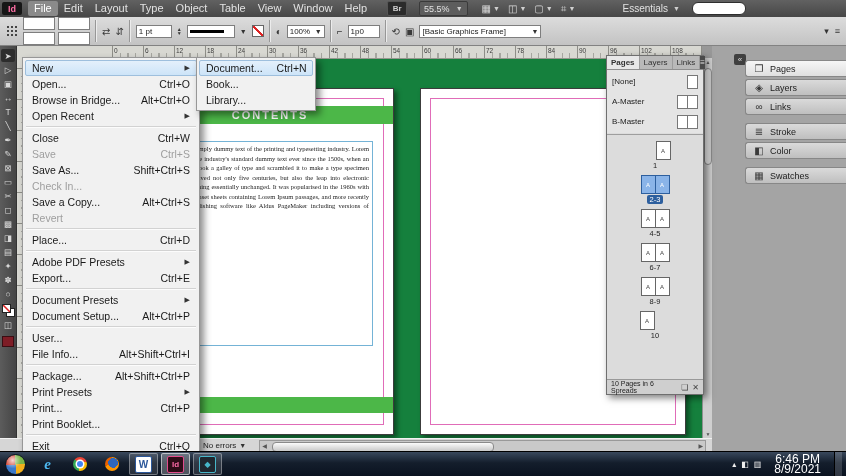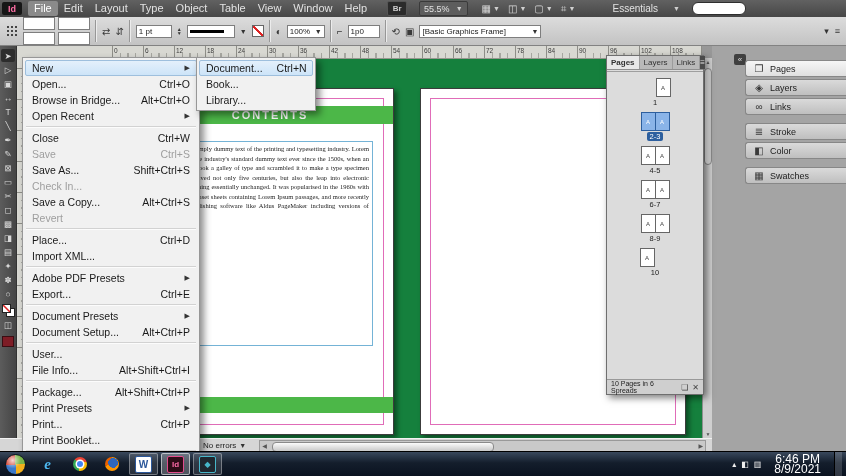--- a/index.html
+++ b/index.html
@@ -12,21 +12,21 @@
             display:flex;align-items:center;justify-content:center;border-radius:2px;margin-right:4px;}
   .menu-item{padding:1px 6px;border-radius:2px;line-height:13px;cursor:default;}
   .menu-item.open{background:#8a8a8a;color:#fff;}
   .br-btn{margin-left:12px;width:18px;height:13px;background:#2b2b2b;border:1px solid #555;border-radius:2px;
           color:#cfcfcf;font-size:8px;font-weight:bold;display:flex;align-items:center;justify-content:center;text-align:center;}
   .zoom-box{margin-left:10px;height:13px;display:flex;align-items:center;gap:6px;background:#5d5d5d;
             border:1px solid #3a3a3a;border-radius:2px;padding:0 4px;font-size:9px;}
   .dd{font-size:7px;color:#cfcfcf;}
   .view-icons{display:flex;gap:8px;margin-left:12px;}
   .vicon{display:flex;align-items:center;gap:2px;font-size:10px;color:#d8d8d8;}
-  .workspace{margin-left:auto;display:flex;align-items:center;gap:15px;font-size:10px;}
+  .workspace{margin-left:auto;display:flex;align-items:center;gap:5px;font-size:10px;}
   .search-box{margin-left:10px;width:52px;height:11px;background:#fff;border:1px solid #2e2e2e;border-radius:6px;}
   
   .controlbar{position:absolute;top:17px;left:0;right:0;height:28px;z-index:40;display:flex;align-items:center;
               gap:5px;padding:0 6px;background:linear-gradient(#dcdcdc,#c3c3c3);border-bottom:1px solid #828282;
               font-size:8px;color:#222;}
   .cb-sep{width:1px;height:22px;background:#979797;border-right:1px solid #ececec;}
   .cb-grid{width:12px;height:12px;display:grid;grid-template-columns:repeat(3,1fr);}
   .cb-grid i{width:2px;height:2px;background:#444;margin:auto;}
   .cb-stack{display:flex;flex-direction:column;gap:2px;}
   .cb-row{display:flex;gap:3px;align-items:center;}
@@ -370,20 +370,42 @@
   </div>
 </div>
 
 <div class="pages-panel">
   <div class="pp-tabs">
       <div class="pp-tab active">Pages</div>
       <div class="pp-tab">Layers</div>
       <div class="pp-tab">Links</div>
       <div class="pp-tabmenu">≡</div>
     </div>
+  <div class="pp-masters">
+      <div class="pp-mrow">
+        <span class="pp-mlabel">[None]</span>
+        <span class="pp-mthumb" style="display: flex;">
+          <span class="pp-pg"></span>
+        </span>
+      </div>
+      <div class="pp-mrow">
+        <span class="pp-mlabel">A-Master</span>
+        <span class="pp-mthumb" style="display: flex;">
+          <span class="pp-pg"></span>
+          <span class="pp-pg"></span>
+        </span>
+      </div>
+      <div class="pp-mrow">
+        <span class="pp-mlabel">B-Master</span>
+        <span class="pp-mthumb" style="display: flex;">
+          <span class="pp-pg"></span>
+          <span class="pp-pg"></span>
+        </span>
+      </div>
+    </div>
   <div class="pp-div"></div>
   <div class="pp-spreads">
       <div class="pp-spread">
         <div class="pp-thumbrow align-right">
           <div class="pp-pt">A</div>
         </div>
         <div class="pp-num">1</div>
       </div>
       <div class="pp-spread">
         <div class="pp-thumbrow">
@@ -502,23 +524,20 @@
       <span class="lbl">Save a Copy...</span>
       <span class="sc">Alt+Ctrl+S</span>
     </div>
     <div class="mi disabled">
       <span class="lbl">Revert</span>
     </div>
     <div class="msep"></div>
     <div class="mi">
       <span class="lbl">Place...</span>
       <span class="sc">Ctrl+D</span>
-    </div>
-    <div class="mi">
-      <span class="lbl">Import XML...</span>
     </div>
     <div class="msep"></div>
     <div class="mi">
       <span class="lbl">Adobe PDF Presets</span>
       <span class="arrow">▶</span>
     </div>
     <div class="mi">
       <span class="lbl">Export...</span>
       <span class="sc">Ctrl+E</span>
     </div>

